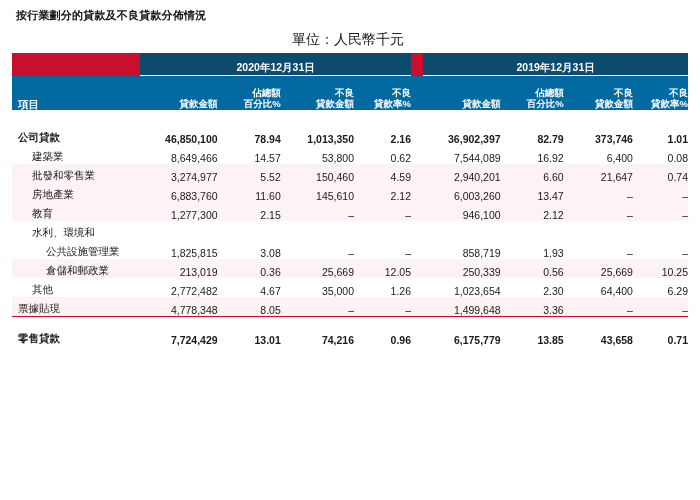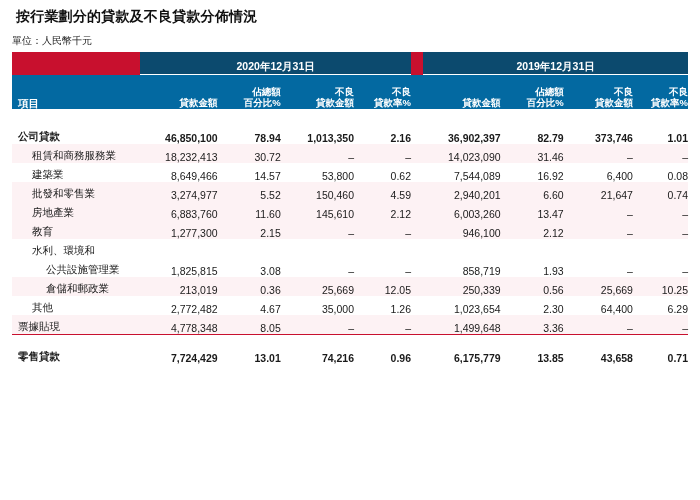--- a/index.html
+++ b/index.html
@@ -15,29 +15,29 @@
     overflow: hidden;
   }
   .page {
     position: relative;
     width: 700px;
     height: 500px;
     box-sizing: border-box;
     padding: 0 12px;
   }
   .title {
-    font-size: 14px;
+    font-size: 11px;
     font-weight: bold;
     color: #111111;
     padding: 8px 0 6px 4px;
     letter-spacing: 0.2px;
   }
   .unit {
-    text-align: left;
-    font-size: 10px;
+    text-align: center;
+    font-size: 14px;
     color: #222222;
     padding: 2px 4px 4px 0;
   }
   table.fin {
     width: 100%;
     border-collapse: collapse;
     table-layout: fixed;
     font-size: 10.5px;
   }
   table.fin td, table.fin th {
@@ -199,32 +199,20 @@
           <td class="bold">46,850,100</td>
           <td class="bold">78.94</td>
           <td class="bold">1,013,350</td>
           <td class="bold">2.16</td>
           <td></td>
           <td class="bold">36,902,397</td>
           <td class="bold">82.79</td>
           <td class="bold">373,746</td>
           <td class="bold">1.01</td>
         </tr>
-        <tr class="data-row shade">
-          <td class="label ind1">租賃和商務服務業</td>
-          <td>18,232,413</td>
-          <td>30.72</td>
-          <td>–</td>
-          <td>–</td>
-          <td class=""></td>
-          <td>14,023,090</td>
-          <td>31.46</td>
-          <td>–</td>
-          <td>–</td>
-        </tr>
         <tr class="data-row">
           <td class="label ind1">建築業</td>
           <td>8,649,466</td>
           <td>14.57</td>
           <td>53,800</td>
           <td>0.62</td>
           <td></td>
           <td>7,544,089</td>
           <td>16.92</td>
           <td>6,400</td>

